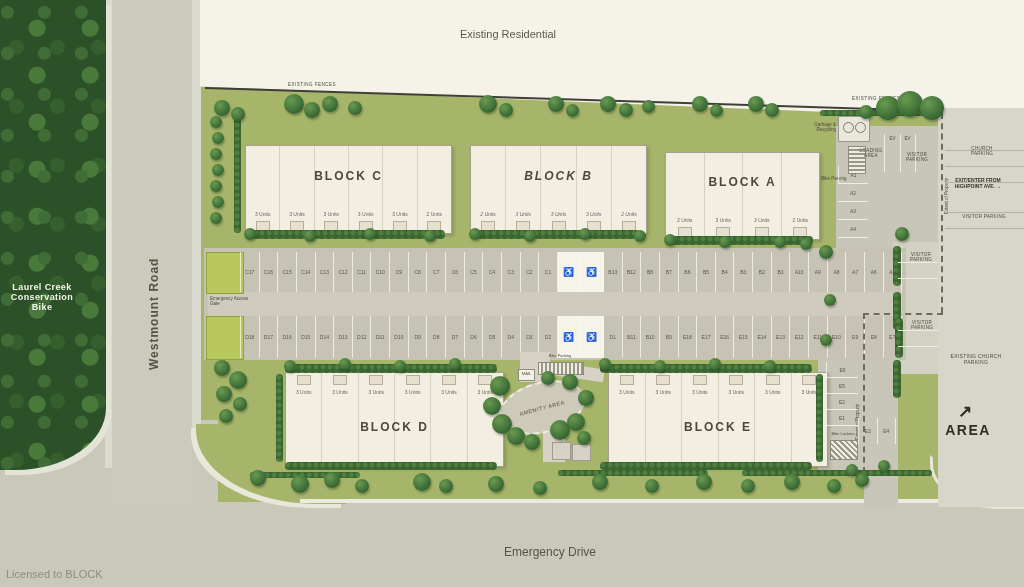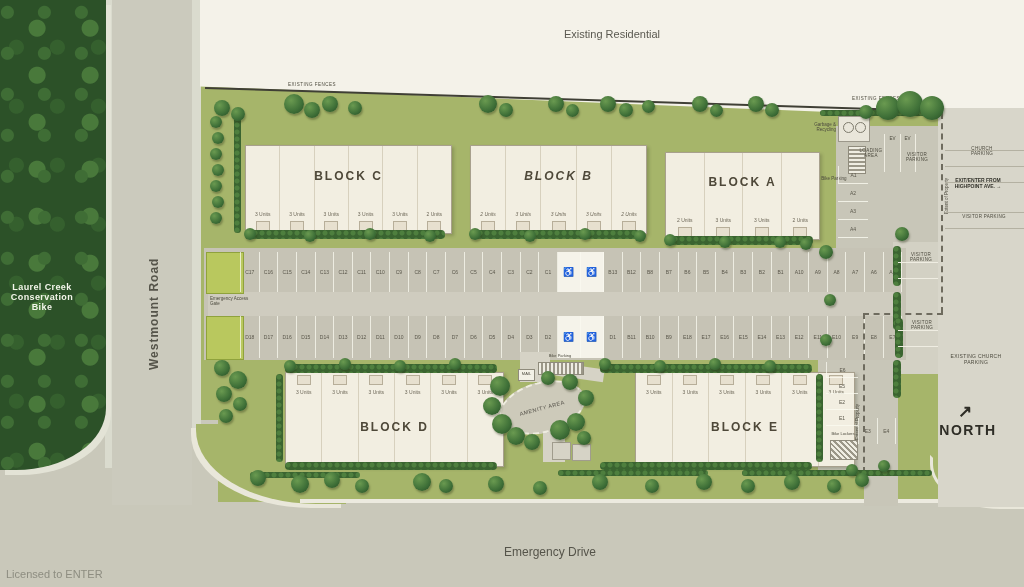--- a/index.html
+++ b/index.html
@@ -97,21 +97,21 @@
   <div class="abs sidewalk"></div>
   <div class="abs arc-se"></div>
   <div class="abs forest">
     <div class="forest-label abs">Laurel Creek Conservation Bike</div>
   </div>
 
   <div class="abs residential"></div>
   <div class="abs fence"></div>
   <div class="lbl tiny" style="left:288px;top:82px;letter-spacing:.5px;">EXISTING FENCES</div>
   <div class="lbl tiny" style="left:852px;top:96px;letter-spacing:.5px;">EXISTING FENCES</div>
-  <div class="lbl" style="left:460px;top:28px;width:200px;text-align:right;font-size:11px;color:#5a5950;">Existing Residential</div>
+  <div class="lbl" style="left:460px;top:28px;width:200px;text-align:left;font-size:11px;color:#5a5950;">Existing Residential</div>
 
   <div class="abs church-lot"></div>
   <div class="abs ne-lot"></div>
   <div class="abs right-drive"></div>
   <div class="abs visitor-strip"></div>
   <div class="abs e-lot"></div>
 
   <div class="abs asphalt"></div>
   <div class="abs aisle"></div>
   <div class="abs gate" style="left:206px;top:252px;width:36px;height:40px;"></div>
@@ -429,21 +429,21 @@
           <div class="u">3 Units</div>
           <div class="patio"></div>
         </div>
         <div class="bay">
           <div class="u">3 Units</div>
           <div class="patio"></div>
         </div>
       </div>
     <div class="block-label">BLOCK D</div>
   </div>
-  <div class="block side-top" style="left:635px;top:372px;width:218px;height:93px;">
+  <div class="block side-top" style="left:608px;top:372px;width:218px;height:93px;">
     <div class="bays">
         <div class="bay">
           <div class="u">3 Units</div>
           <div class="patio"></div>
         </div>
         <div class="bay">
           <div class="u">3 Units</div>
           <div class="patio"></div>
         </div>
         <div class="bay">
@@ -510,21 +510,21 @@
       </div>
     </div>
 
   <div class="lbl tiny" style="left:960px;top:146px;width:44px;text-align:center;letter-spacing:.3px;">CHURCH PARKING</div>
   <div class="lbl" style="left:946px;top:178px;width:64px;text-align:center;font-size:5px;font-weight:bold;color:#33332b;">EXIT/ENTER FROM HIGHPOINT AVE. →</div>
   <div class="lbl tiny" style="left:962px;top:214px;width:44px;text-align:center;letter-spacing:.3px;">VISITOR PARKING</div>
   <div class="lbl tiny" style="left:902px;top:252px;width:38px;text-align:center;letter-spacing:.3px;">VISITOR PARKING</div>
   <div class="lbl tiny" style="left:903px;top:320px;width:38px;text-align:center;letter-spacing:.3px;">VISITOR PARKING</div>
   <div class="lbl small" style="left:946px;top:354px;width:60px;text-align:center;letter-spacing:.3px;">EXISTING CHURCH PARKING</div>
   <div class="lbl" style="left:958px;top:402px;font-size:17px;font-weight:bold;color:#2e2d26;">↗</div>
-  <div class="lbl" style="left:932px;top:422px;width:72px;text-align:center;font-size:14px;font-weight:bold;letter-spacing:1.5px;color:#2e2d26;">NORTH</div>
+  <div class="lbl" style="left:932px;top:422px;width:72px;text-align:center;font-size:14px;font-weight:bold;letter-spacing:1.5px;color:#2e2d26;">AREA</div>
 
   <div class="dash-v" style="left:941px;top:113px;height:200px;"></div>
   <div class="dash-h" style="left:863px;top:313px;width:80px;"></div>
   <div class="dash-v" style="left:863px;top:313px;height:160px;"></div>
   <div class="lbl tiny rot-v" style="left:944px;top:158px;height:56px;">Extent of Property</div>
   <div class="lbl tiny rot-v" style="left:855px;top:384px;height:56px;">Extent of Property</div>
 
   <div class="vcol" style="left:826px;top:362px;width:32px;height:64px;">
       <div class="stall">
         <span class="t">E6</span>
@@ -545,21 +545,21 @@
       </div>
       <div class="stall">
         <span class="t">E4</span>
       </div>
     </div>
   <div class="hatch" style="left:830px;top:440px;width:26px;height:18px;background:repeating-linear-gradient(45deg,#efede2 0 2px,#9b9788 2px 4px);"></div>
   <div class="lbl" style="left:822px;top:432px;width:42px;text-align:center;font-size:4px;">Bike Lockers</div>
 
   <div class="lbl" style="left:148px;top:240px;height:130px;font-size:12px;font-weight:bold;color:#55544a;writing-mode:vertical-rl;transform:rotate(180deg);letter-spacing:1px;">Westmount Road</div>
   <div class="lbl" style="left:460px;top:546px;width:180px;text-align:center;font-size:12px;color:#55544a;">Emergency Drive</div>
-  <div class="lbl" style="left:6px;top:568px;font-size:11px;color:#8d8d81;">Licensed to ENTER</div>
+  <div class="lbl" style="left:6px;top:568px;font-size:11px;color:#8d8d81;">Licensed to BLOCK</div>
 <div class="hedge" style="left: 245px; top: 230px; width: 200px; height: 9px;"></div>
     <div class="hedge" style="left: 470px; top: 230px; width: 170px; height: 9px;"></div>
     <div class="hedge" style="left: 665px; top: 236px; width: 148px; height: 9px;"></div>
     <div class="hedge" style="left: 285px; top: 364px; width: 212px; height: 9px;"></div>
     <div class="hedge" style="left: 600px; top: 364px; width: 212px; height: 9px;"></div>
     <div class="hedge" style="left: 285px; top: 462px; width: 212px; height: 8px;"></div>
     <div class="hedge" style="left: 600px; top: 462px; width: 212px; height: 8px;"></div>
     <div class="hedge" style="left: 234px; top: 108px; width: 7px; height: 125px;"></div>
     <div class="hedge" style="left: 816px; top: 374px; width: 7px; height: 88px;"></div>
     <div class="hedge" style="left: 276px; top: 374px; width: 7px; height: 88px;"></div>

